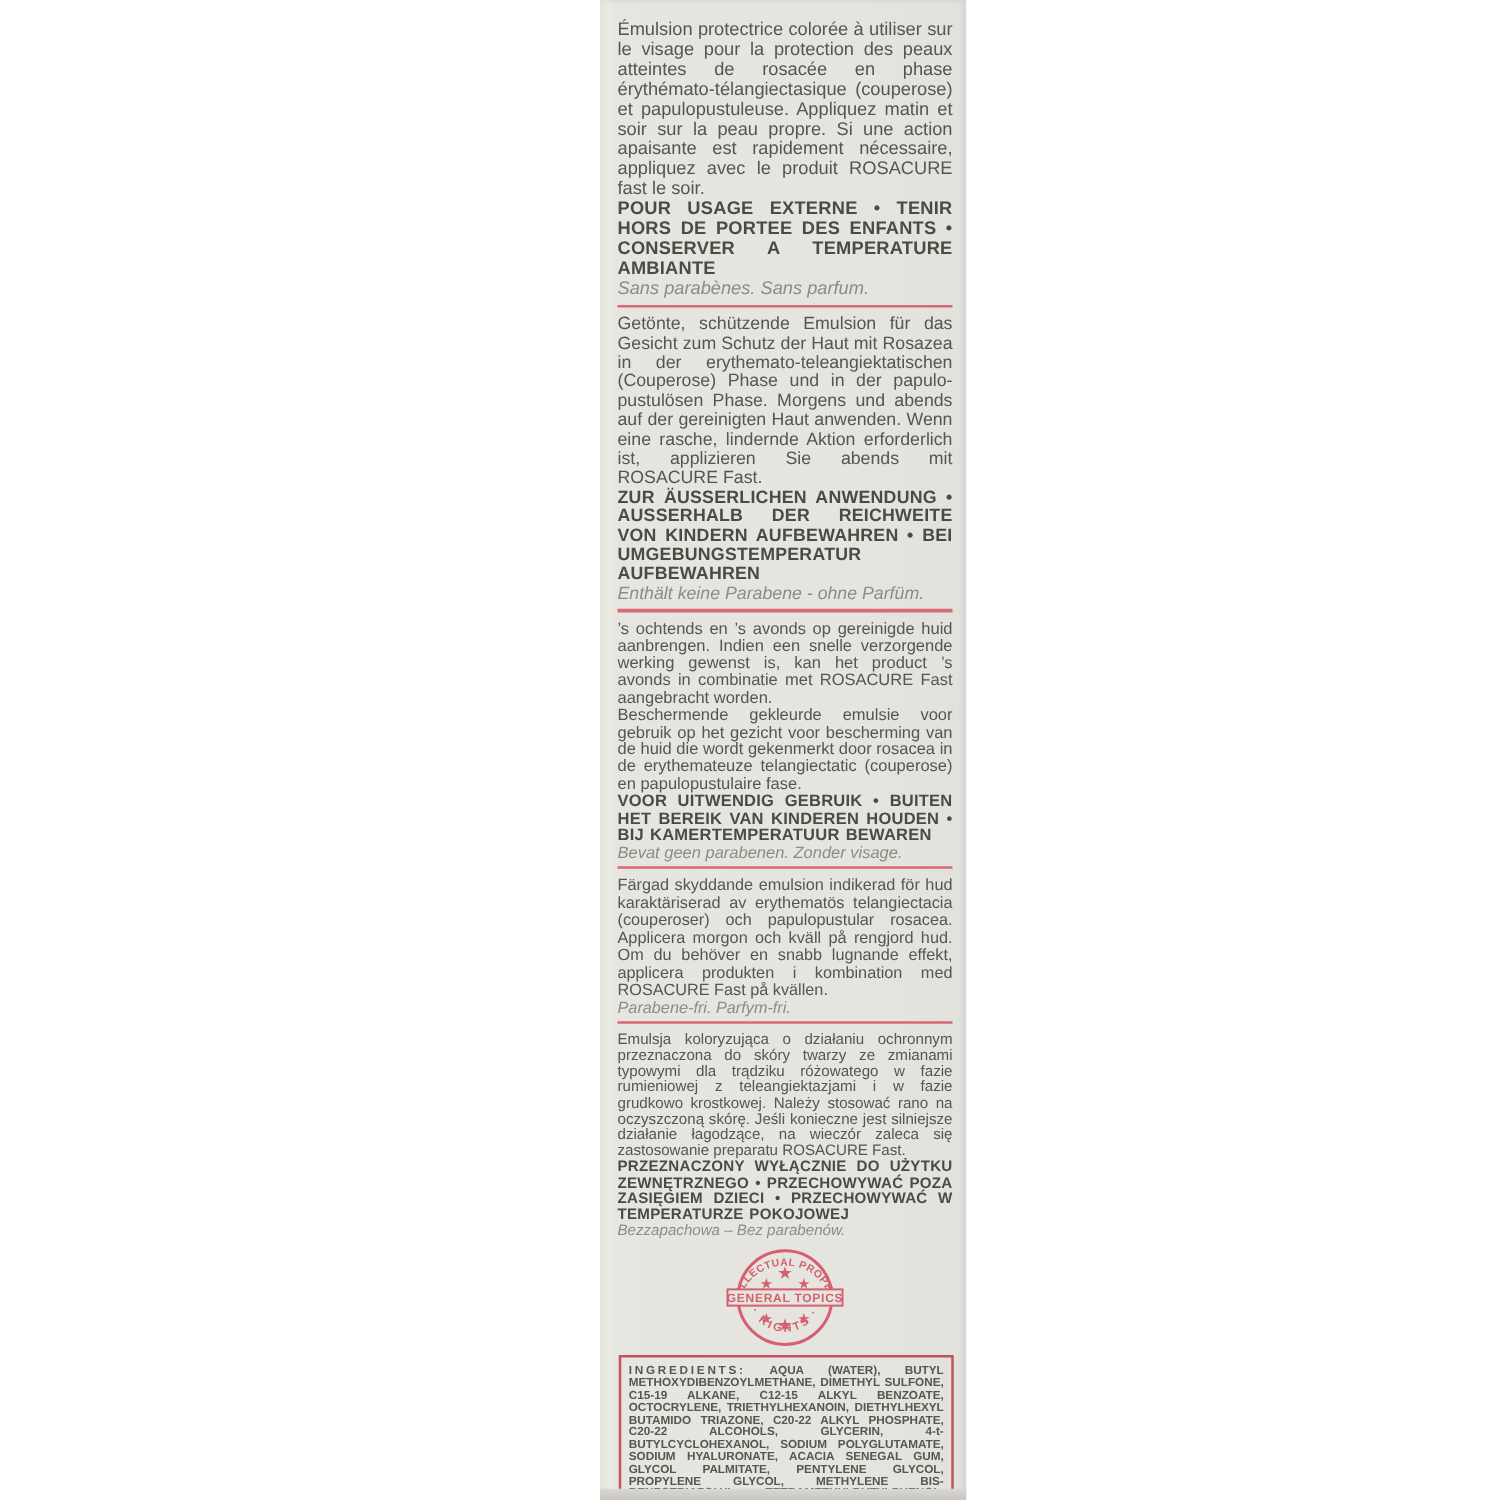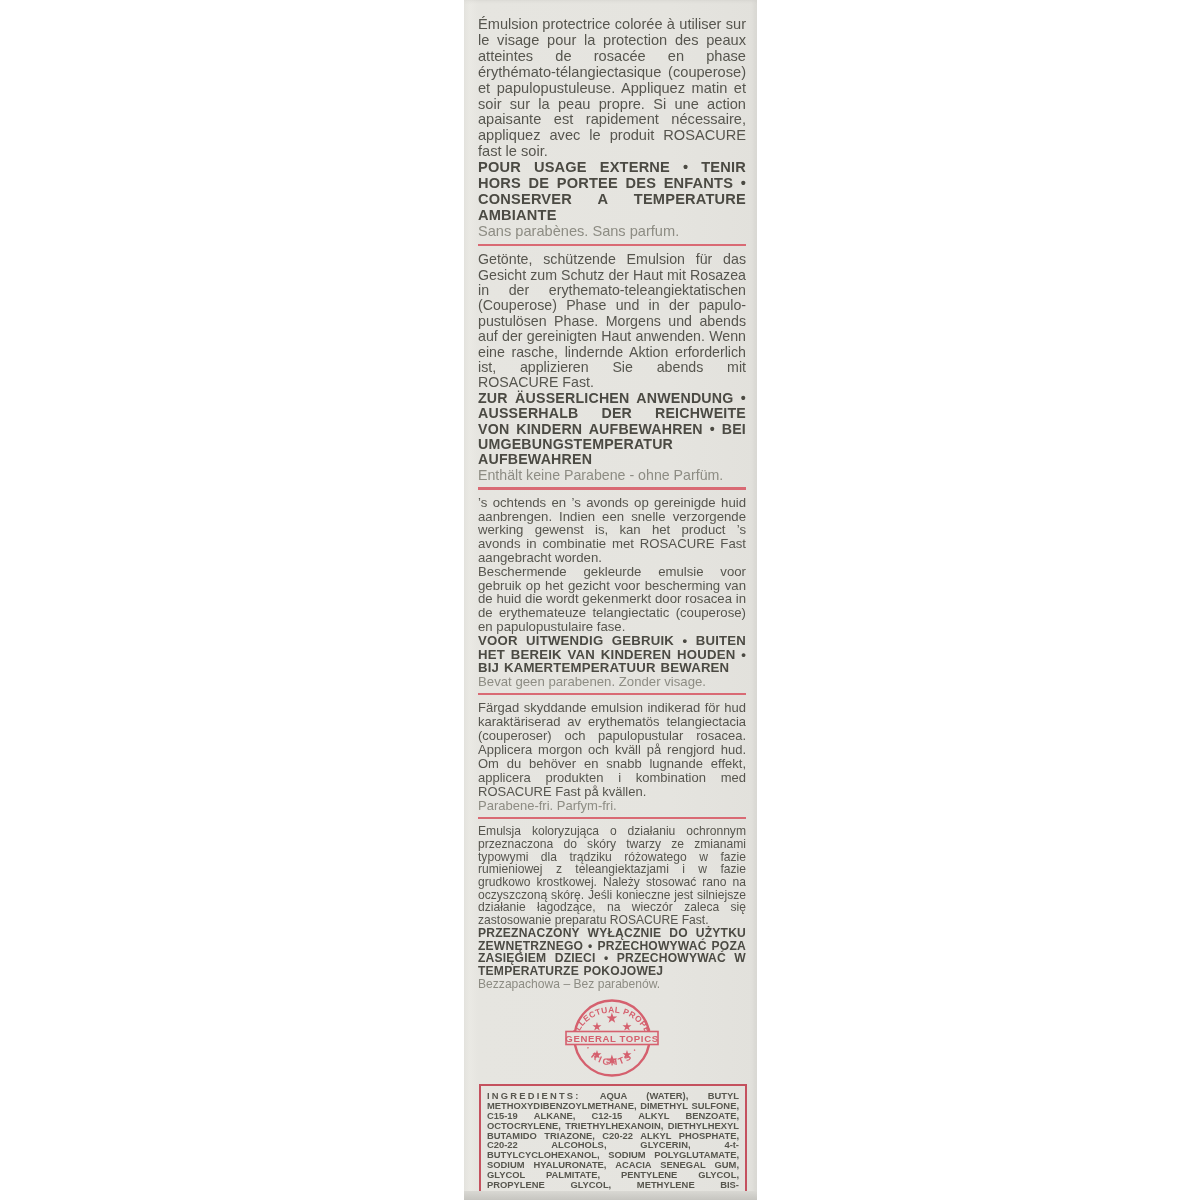--- a/index.html
+++ b/index.html
@@ -3,35 +3,35 @@
 <meta charset="utf-8">
 <style>
   html,body{margin:0;padding:0;}
   body{
     width:1200px;height:1200px;background:#ffffff;
     font-family:"Liberation Sans", sans-serif;
     -webkit-font-smoothing:antialiased;
   }
   .stage{position:relative;width:1200px;height:1200px;background:#ffffff;overflow:hidden;}
   .box{
-    position:absolute;left:464px;top:0;width:293px;height:1200px;
+    position:absolute;left:480px;top:0;width:293px;height:1200px;
     box-sizing:border-box;
     background:linear-gradient(90deg,#edece7 0px,#e6e5e0 14px,#e5e4df 70%,#e2e1dc 100%);
     box-shadow:inset -3px 0 5px rgba(0,0,0,.05), inset 3px 0 5px rgba(0,0,0,.04);
     padding:17px 11px 0 14px;
   }
   .box::after{
     content:"";position:absolute;left:0;right:0;bottom:0;height:9px;
     background:linear-gradient(#d9d8d3,#c6c5c0);
   }
   .sec{margin:0;}
   .sec p{margin:0;text-align:justify;}
   .body-text{color:#56554e;}
   .warn-text{color:#4b4a43;font-weight:700;letter-spacing:.2px;word-spacing:1px;}
-  .note-text{color:#8d8c83;}
+  .note-text{color:#8d8c83;font-style:italic;}
   .s-fr{font-size:14.6px;line-height:15.9px;}
   .s-de{font-size:14.2px;line-height:15.4px;}
   .s-nl{font-size:13.2px;line-height:13.8px;}
   .s-sv{font-size:13.0px;line-height:13.9px;}
   .s-pl{font-size:12.1px;line-height:12.7px;}
   .rule{height:2.5px;background:#d96a74;margin:4px 0 6px 0;border:none;}
   .logo-wrap{margin:6px auto 4px auto;width:106px;height:84px;text-align:center;}
   .logo-wrap svg{width:106px;height:84px;display:block;}
   .stamp-text{fill:#d5606e;font-family:"Liberation Sans",sans-serif;font-weight:700;}
   .ingredients{

